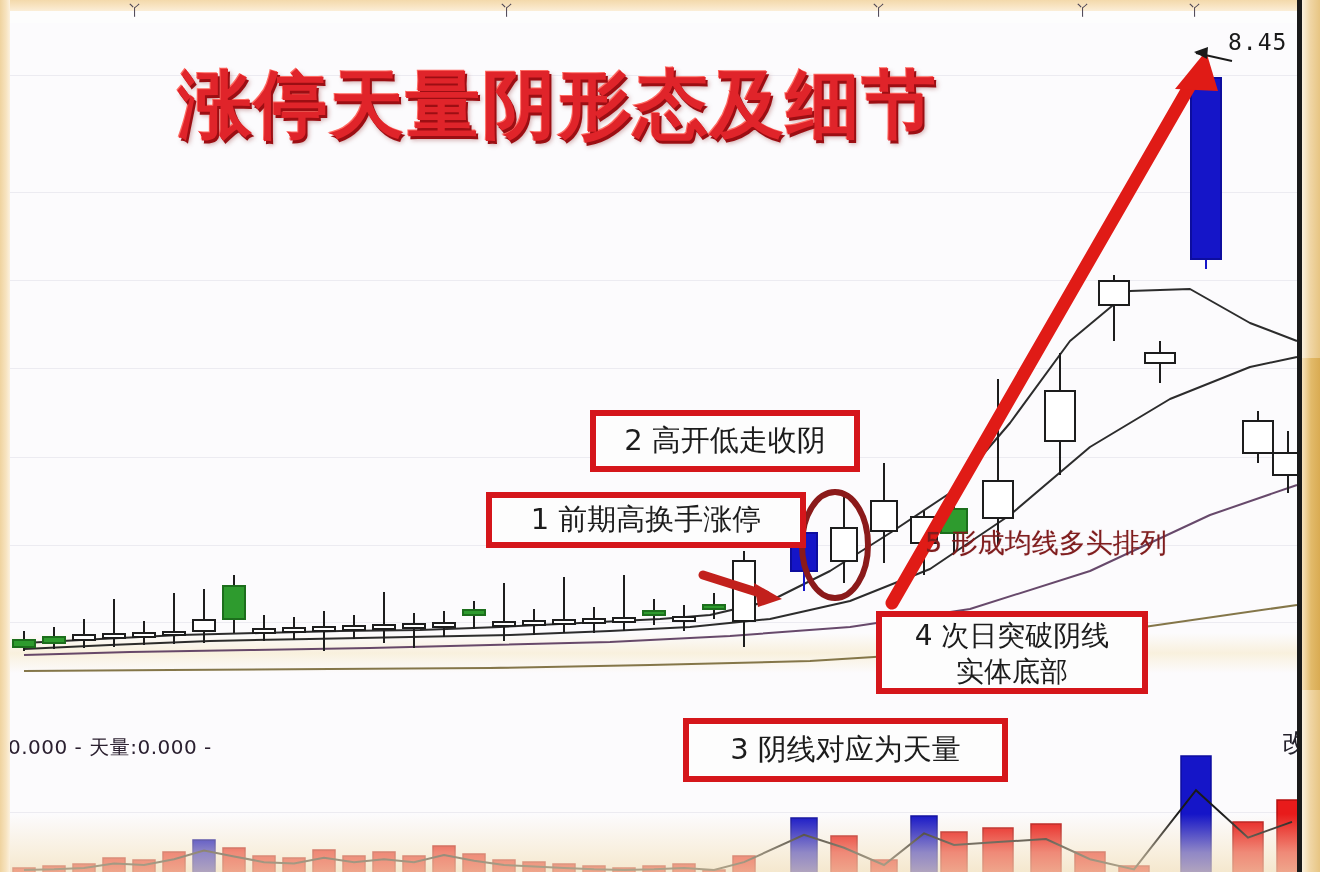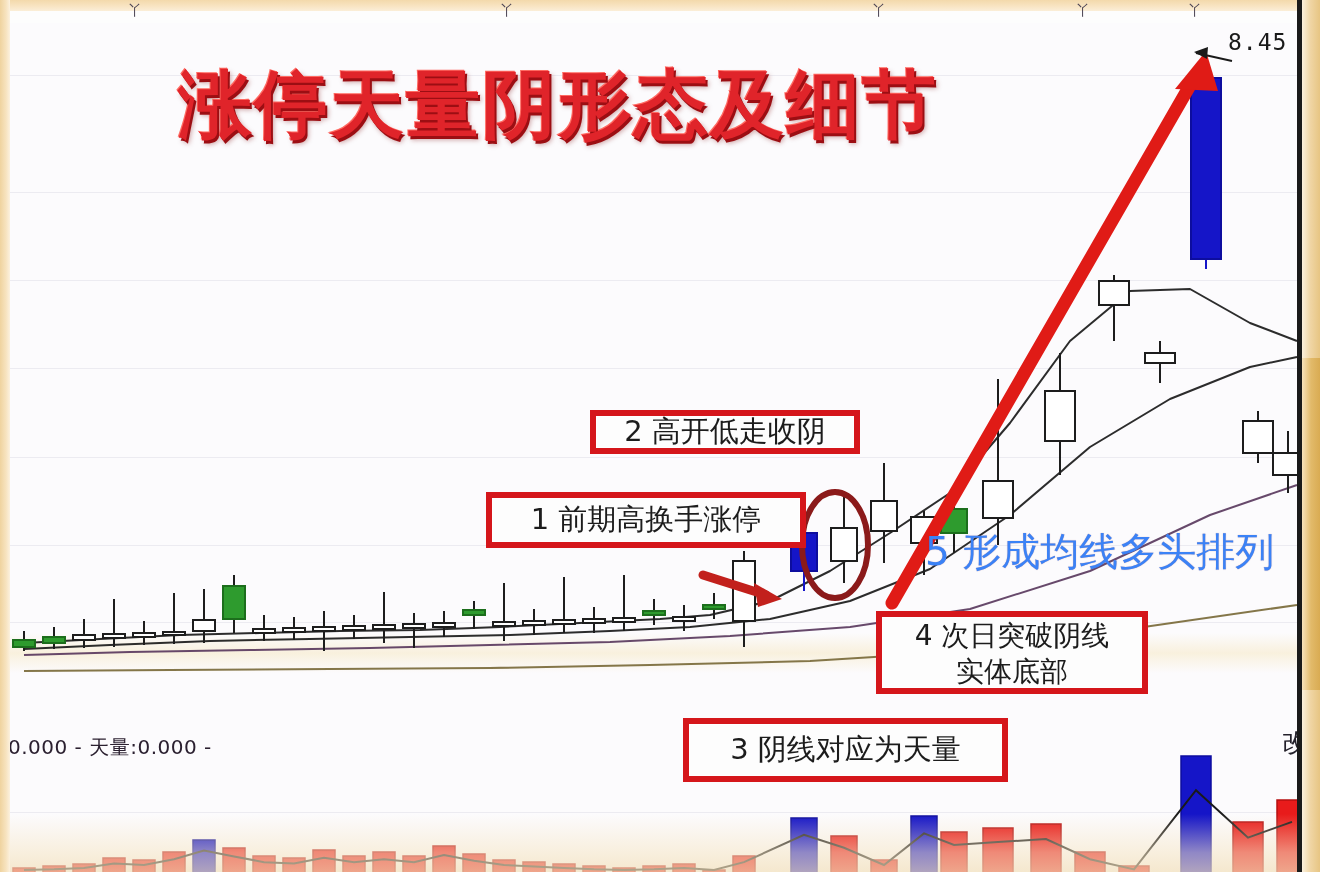--- a/index.html
+++ b/index.html
@@ -78,26 +78,26 @@
     border: 6px solid #d5161b;
     box-shadow: 0 0 0 1px #fff inset;
     display: flex; align-items: center; justify-content: center;
     color: #1c1c1c;
     font-family: "DejaVu Sans", "Liberation Sans", sans-serif;
     white-space: pre-line;
     text-align: center;
     line-height: 1.28;
   }
   #anno-1 { left: 486px; top: 492px; width: 320px; height: 56px; font-size: 29px; }
-  #anno-2 { left: 590px; top: 410px; width: 270px; height: 44px; font-size: 29px; }
+  #anno-2 { left: 590px; top: 410px; width: 270px; height: 62px; font-size: 29px; }
   #anno-3 { left: 683px; top: 718px; width: 325px; height: 64px; font-size: 29px; }
   #anno-4 { left: 876px; top: 611px; width: 272px; height: 83px; font-size: 28px; padding-top: 2px; }
   .anno-5 {
     position: absolute; left: 925px; top: 525px;
-    font-size: 39px; color: #3b82f6; white-space: nowrap;
+    font-size: 27px; color: #7f1d1d; white-space: nowrap;
     font-family: "DejaVu Sans", "Liberation Sans", sans-serif;
     text-shadow: 0 0 1px rgba(123,16,32,.4);
   }
   
   .price-tag {
     position: absolute; left: 1228px; top: 29px;
     font-size: 23px; color: #1a1a1a; letter-spacing: 1px;
     font-family: "DejaVu Sans Mono", "Liberation Mono", monospace;
     white-space: nowrap;
   }

